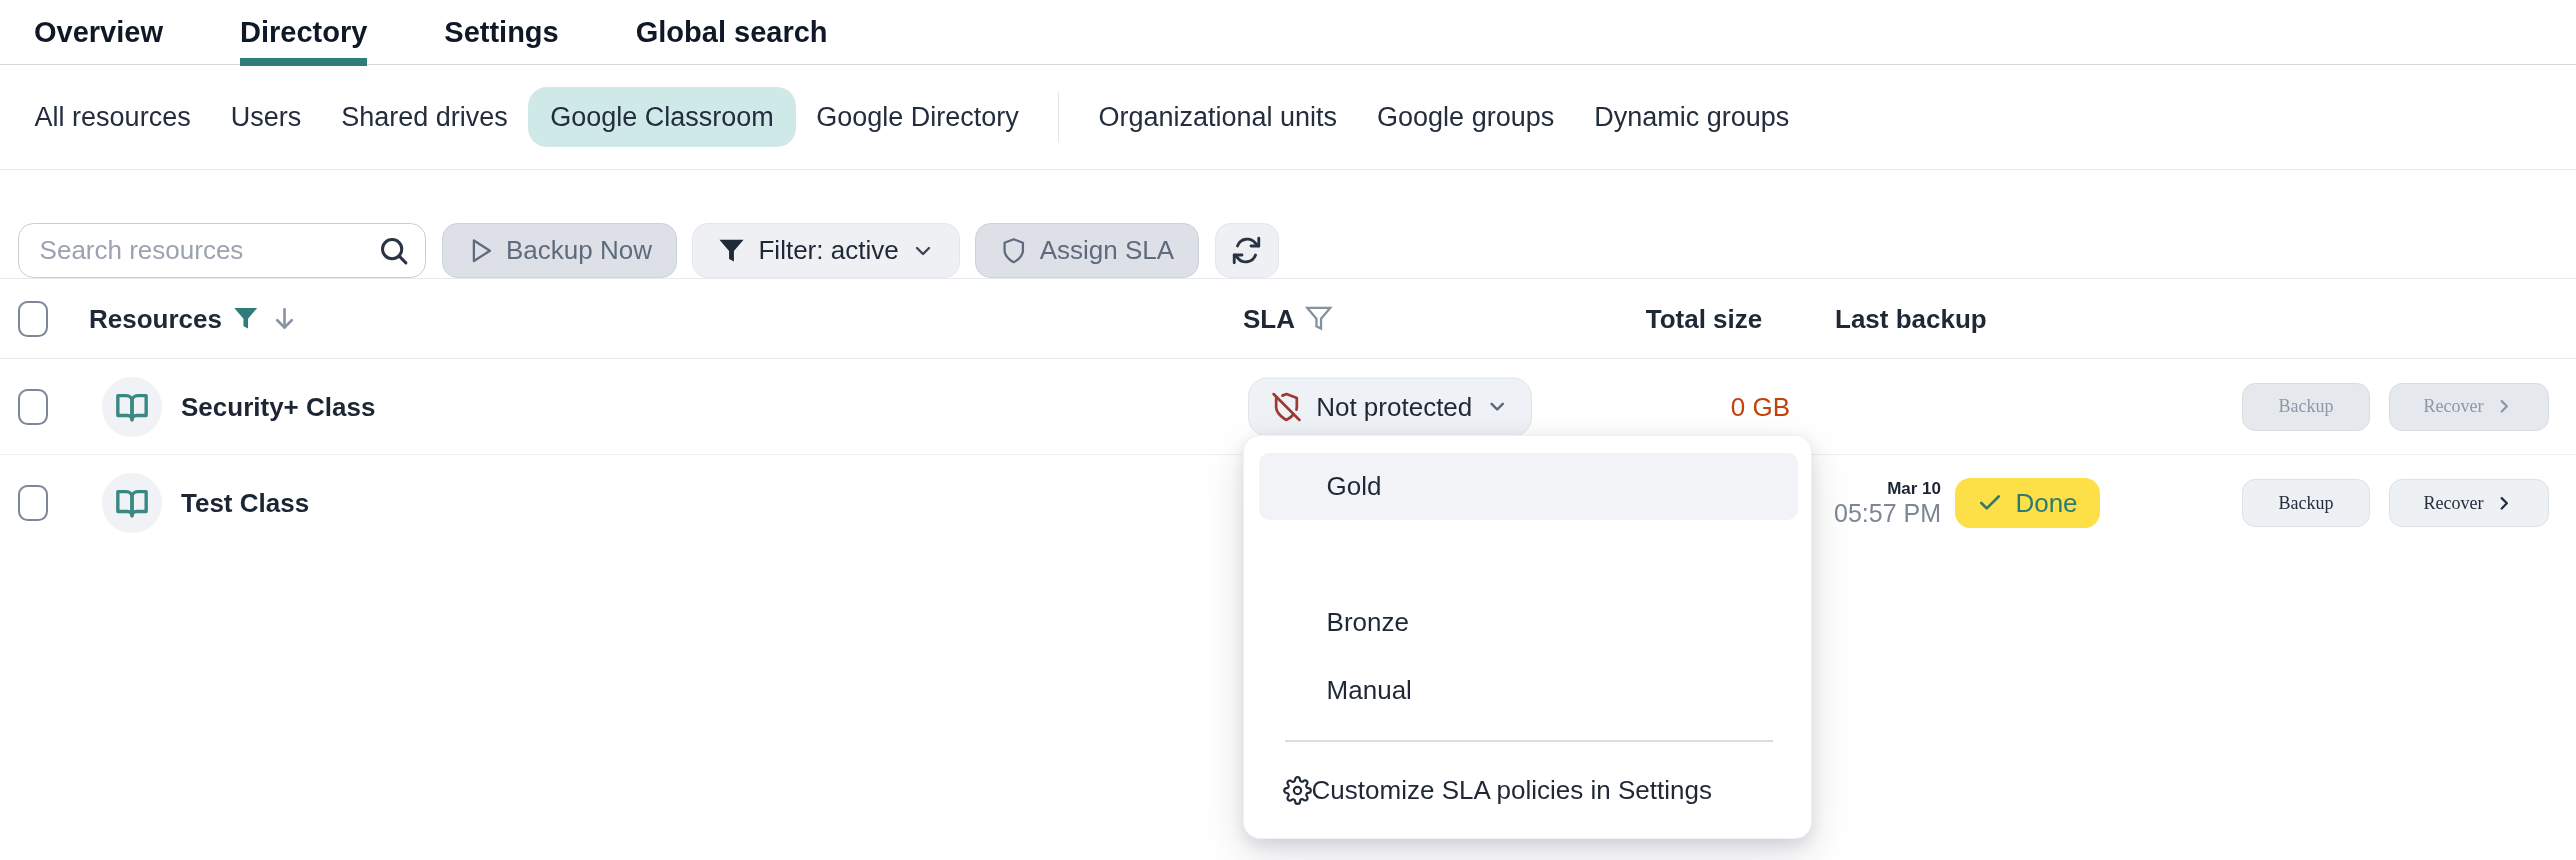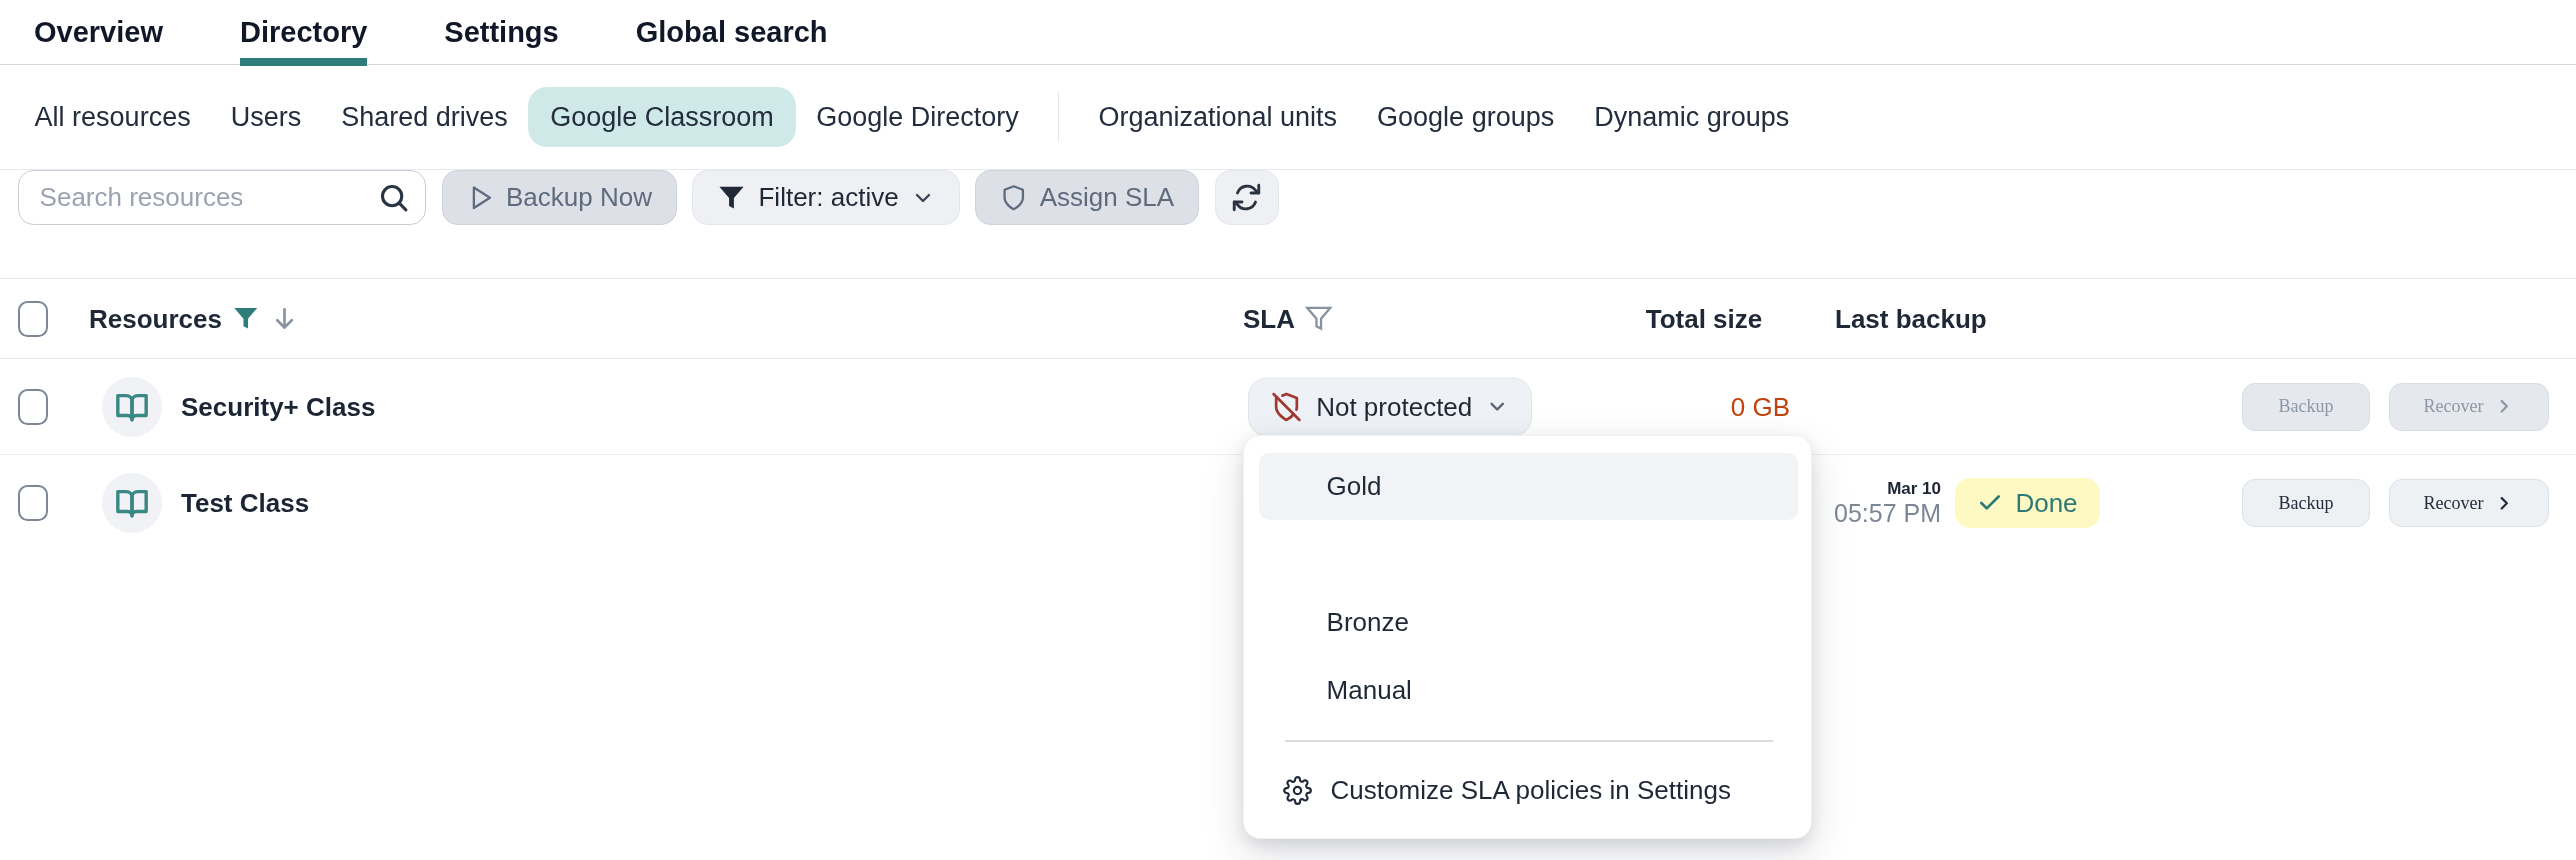--- a/index.html
+++ b/index.html
@@ -35,21 +35,21 @@
   }
   .subnav .item {
     padding: 14.6px 20px; border-radius: 19px; cursor: pointer; white-space: nowrap;
   }
   .subnav .item.selected { background: #cfe9e8; padding: 14.6px 22.4px; }
   .subnav .vdivider { width: 1.7px; height: 50px; background: #e2e5e9; margin: 0 19px; }
 
   
   .toolbar {
     height: 109px; border-bottom: 1.7px solid #e6e9ed;
-    display: flex; align-items: flex-start; padding-left: 18px; gap: 15.5px;
+    display: flex; align-items: flex-end; padding-left: 18px; gap: 15.5px;
   }
   .search {
     width: 408px; height: 55px; border: 1.7px solid #c7cdd5; border-radius: 15.5px;
     display: flex; align-items: center; padding: 0 15.5px 0 20.6px; background: #fff;
   }
   .search input {
     border: none; outline: none; flex: 1; font-size: 26px;
     font-family: inherit; color: #222b3a; background: transparent;
   }
   .search input::placeholder { color: #9aa3af; }
@@ -90,21 +90,21 @@
     border: 1.7px solid #e0e4e9; display: flex; align-items: center;
     gap: 13.8px; padding: 0 22.4px; font-size: 26px; color: #1f2836; cursor: pointer;
   }
   .sizecell { left: 1618px; width: 172px; text-align: right; font-size: 26px; color: #c2410c; }
 
   .datecell { left: 1769px; width: 172px; text-align: right; line-height: 1.15; }
   .datecell .d { font-size: 17px; font-weight: 700; color: #1c2533; }
   .datecell .t { font-size: 25px; color: #7c8694; }
 
   .badge-done {
-    left: 1955px; height: 50px; border-radius: 15.5px; background: #fef9c3;
+    left: 1955px; height: 50px; border-radius: 15.5px; background: #fde047;
     color: #2c7a74; display: flex; align-items: center; gap: 12px;
     padding: 0 22.4px; font-size: 26px; cursor: pointer;
   }
 
   .rowbtn {
     height: 48px; border-radius: 13px; display: flex; align-items: center;
     justify-content: center; gap: 10.3px; font-size: 18px; font-family: Liberation Serif, serif;
     cursor: pointer;
   }
   .rowbtn.backup  { left: 2242px; width: 128px; }
@@ -121,21 +121,21 @@
   }
   .dd-option {
     position: absolute; left: 14.6px; width: 539px; height: 67px; border-radius: 10.3px;
     display: flex; align-items: center; padding-left: 68px;
     font-size: 26px; color: #1f2836; cursor: pointer;
   }
   .dd-option.highlighted { background: #f1f3f6; }
   .dd-divider { position: absolute; top: 304px; left: 41px; width: 488px; height: 1.7px; background: #dadde2; }
   .dd-footer {
     position: absolute; top: 322px; left: 14.6px; width: 539px; height: 65px;
-    display: flex; align-items: center; gap: 19px; padding-left: 24px;
+    display: flex; align-items: center; padding-left: 24px;
     font-size: 26px; color: #1f2836; cursor: pointer;
   }
 
   svg { display: block; flex: none; }
 </style>
 </head>
 <body>
 
 <div id="app">
 

